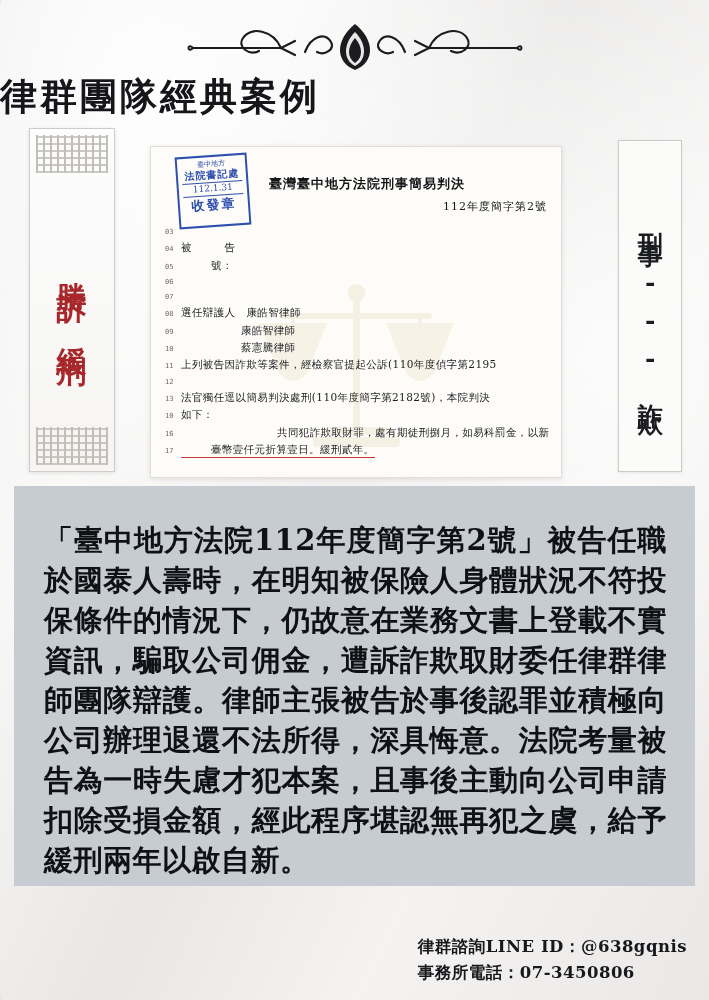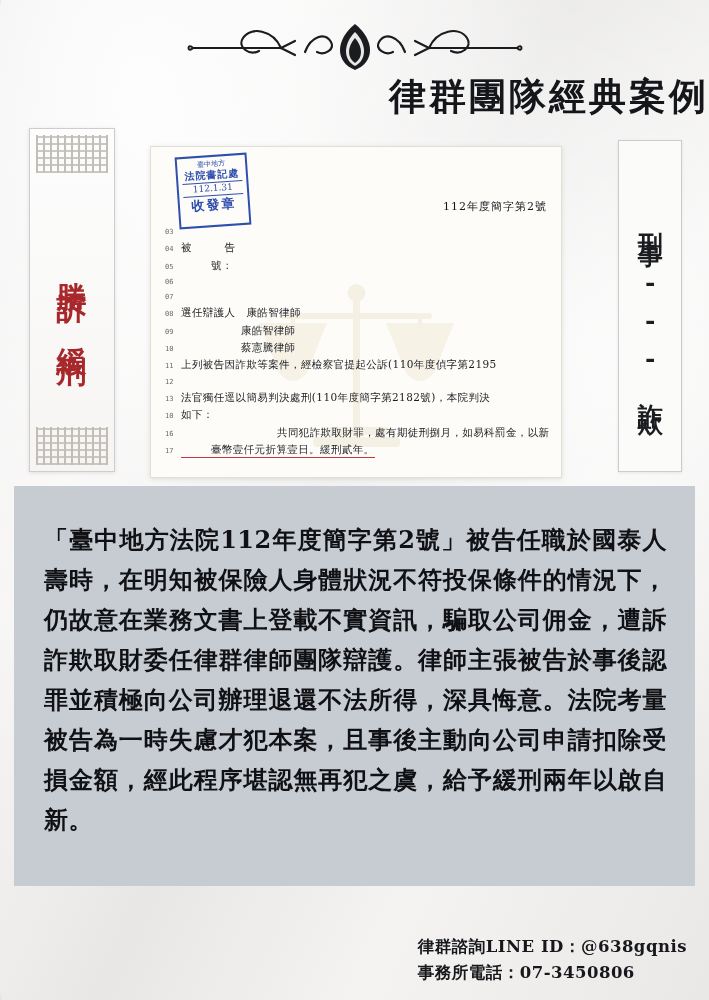--- a/index.html
+++ b/index.html
@@ -45,21 +45,21 @@
     justify-content: center;
   }
   .ornament svg { display: block; }
 
   
   .title {
     position: absolute;
     top: 72px;
     left: 0;
     right: 0;
-    text-align: right;
+    text-align: left;
     font-size: 37px;
     letter-spacing: 3px;
     font-weight: bold;
     color: #15161a;
     font-family: "DejaVu Serif", "Liberation Serif", serif;
   }
 
   
   .left-banner {
     position: absolute;
@@ -215,21 +215,21 @@
     left: 14px;
     top: 486px;
     width: 681px;
     height: 400px;
     background: #c7ccd2;
     box-sizing: border-box;
     padding: 34px 28px 20px 30px;
   }
   .summary p {
     margin: 0;
-    font-size: 24px;
+    font-size: 29px;
     line-height: 40px;
     letter-spacing: 0.5px;
     color: #101114;
     text-align: justify;
     font-family: "DejaVu Serif", "Liberation Serif", serif;
     font-weight: bold;
   }
 
   
   .footer {
@@ -303,20 +303,21 @@
       </svg>
     </div>
 
     <div class="doc-stamp">
       <div class="s1">臺中地方</div>
       <div class="s2">法院書記處</div>
       <div class="s3">112.1.31</div>
       <div class="s4">收發章</div>
     </div>
 
+    <div class="doc-head">臺灣臺中地方法院刑事簡易判決</div>
     <div class="doc-case">112年度簡字第2號</div>
 
     <div class="doc-lines">
       <div class="doc-line">
           <span class="doc-num">03</span>
         </div>
       <div class="doc-line">
           <span class="doc-num">04</span>
           <span class="doc-text">被　　　告</span>
         </div>

